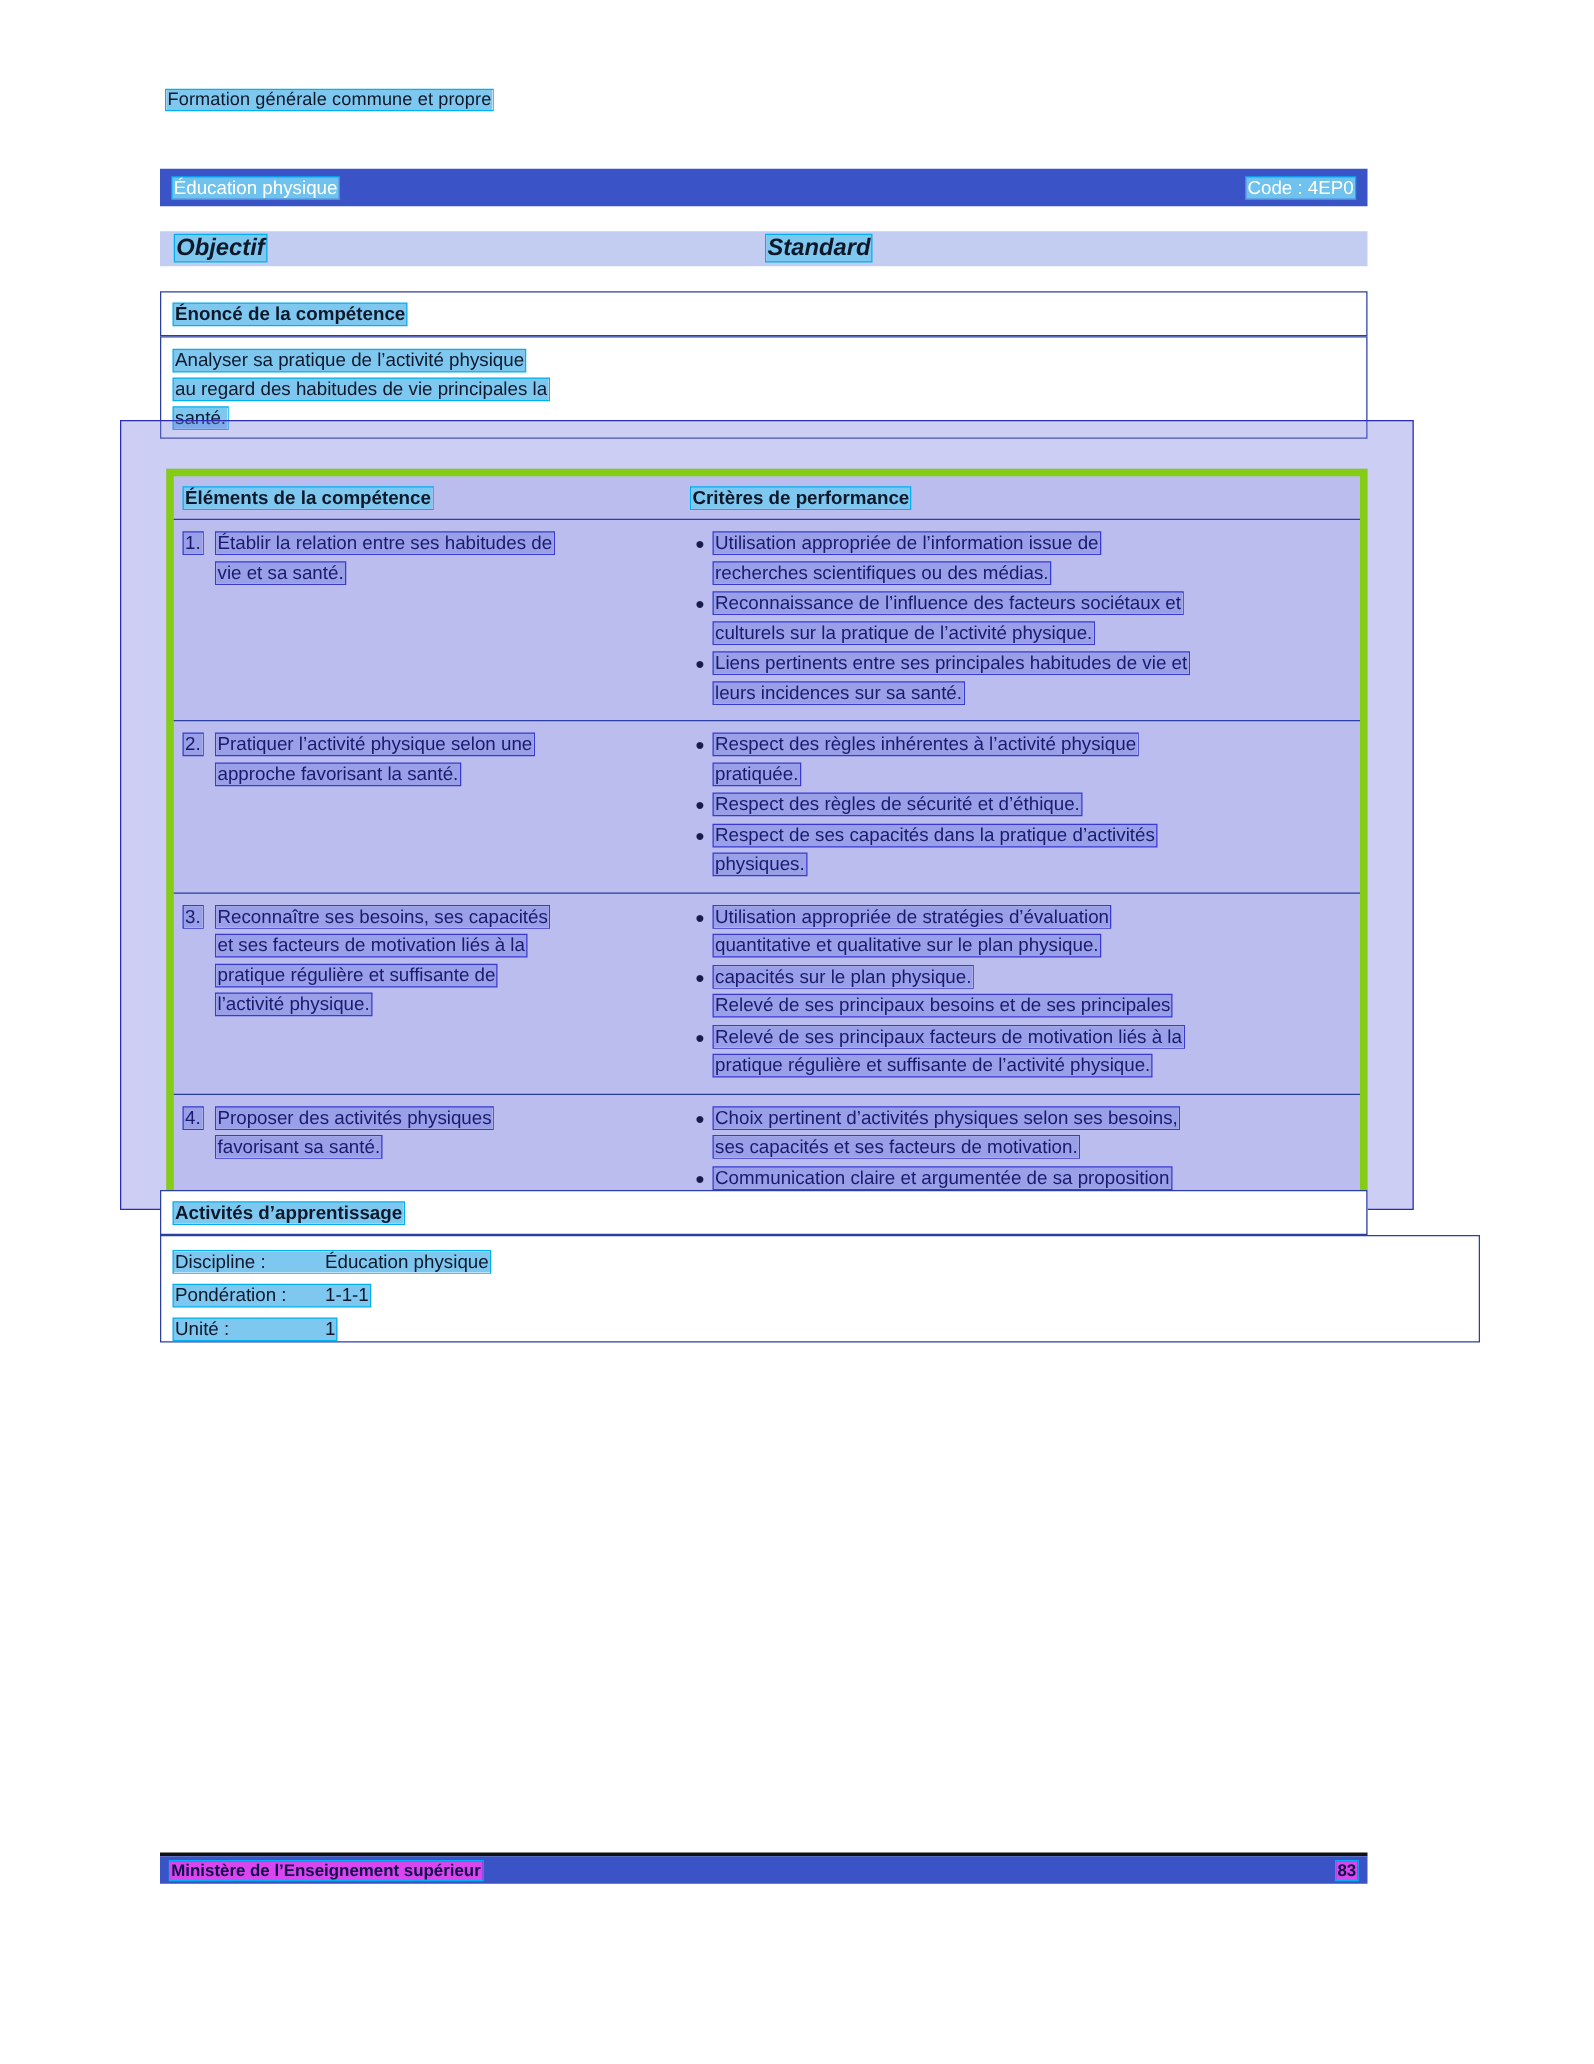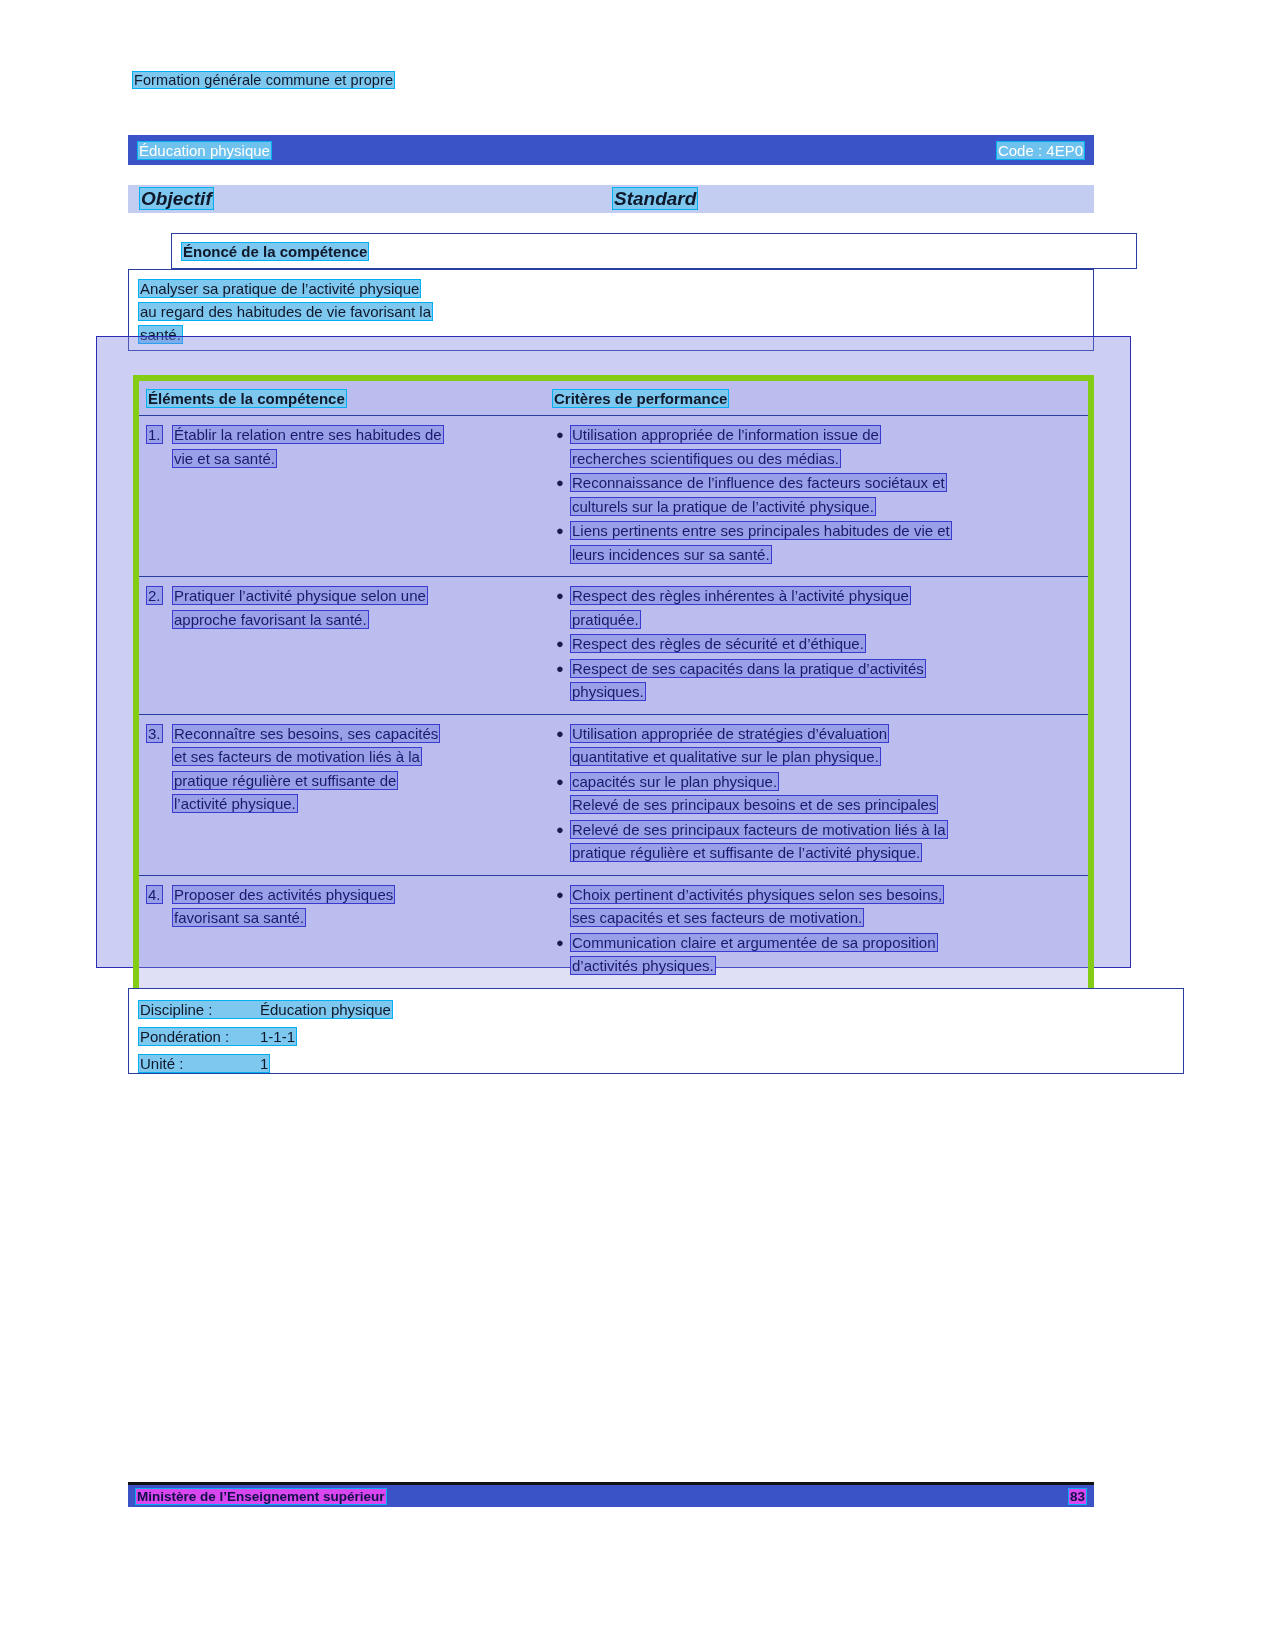--- a/index.html
+++ b/index.html
@@ -110,21 +110,20 @@
 
   .enonce-hdr {
     left: 128px;
     top: 233px;
     width: 966px;
     height: 36px;
     display: flex;
     align-items: center;
     padding-left: 10px;
     box-sizing: border-box;
-    margin-left: 43px;
   }
   .enonce-hdr .lbl {
     font-weight: bold;
     font-size: 15px;
     color: #1a1a4d;
   }
 
   .enonce-body {
     left: 128px;
     top: 269px;
@@ -322,21 +321,21 @@
   </div>
 
   <div class="box enonce-hdr">
     <span class="lbl">
       <span class="hl">Énoncé de la compétence</span>
     </span>
   </div>
 
   <div class="box enonce-body">
     <div class="line"><span class="hl">Analyser sa pratique de l’activité physique</span></div>
-    <div class="line"><span class="hl">au regard des habitudes de vie favorisant la</span></div>
+    <div class="line"><span class="hl">au regard des habitudes de vie principales la</span></div>
     <div class="line"><span class="hl">santé.</span></div>
   </div>
 
   <div class="sel-region"></div>
 
   <div class="comp-table">
 
     <div class="thead">
       <div class="th-left">
         <span class="hl">Éléments de la compétence</span>
@@ -475,20 +474,25 @@
           <span class="crit-txt">
             <span class="ln"><span class="hl-blue">Communication claire et argumentée de sa proposition</span></span>
             <span class="ln"><span class="hl-blue">d’activités physiques.</span></span>
           </span>
         </div>
       </div>
     </div>
 
   </div>
 
+  <div class="box act-hdr">
+    <span class="lbl">
+      <span class="hl">Activités d’apprentissage</span>
+    </span>
+  </div>
 
   <div class="box act-body">
     <div class="line">
       <span class="hl"><span class="k">Discipline :</span><span>Éducation physique</span></span>
     </div>
     <div class="line">
       <span class="hl"><span class="k">Pondération :</span><span>1-1-1</span></span>
     </div>
     <div class="line">
       <span class="hl"><span class="k">Unité :</span><span>1</span></span>

